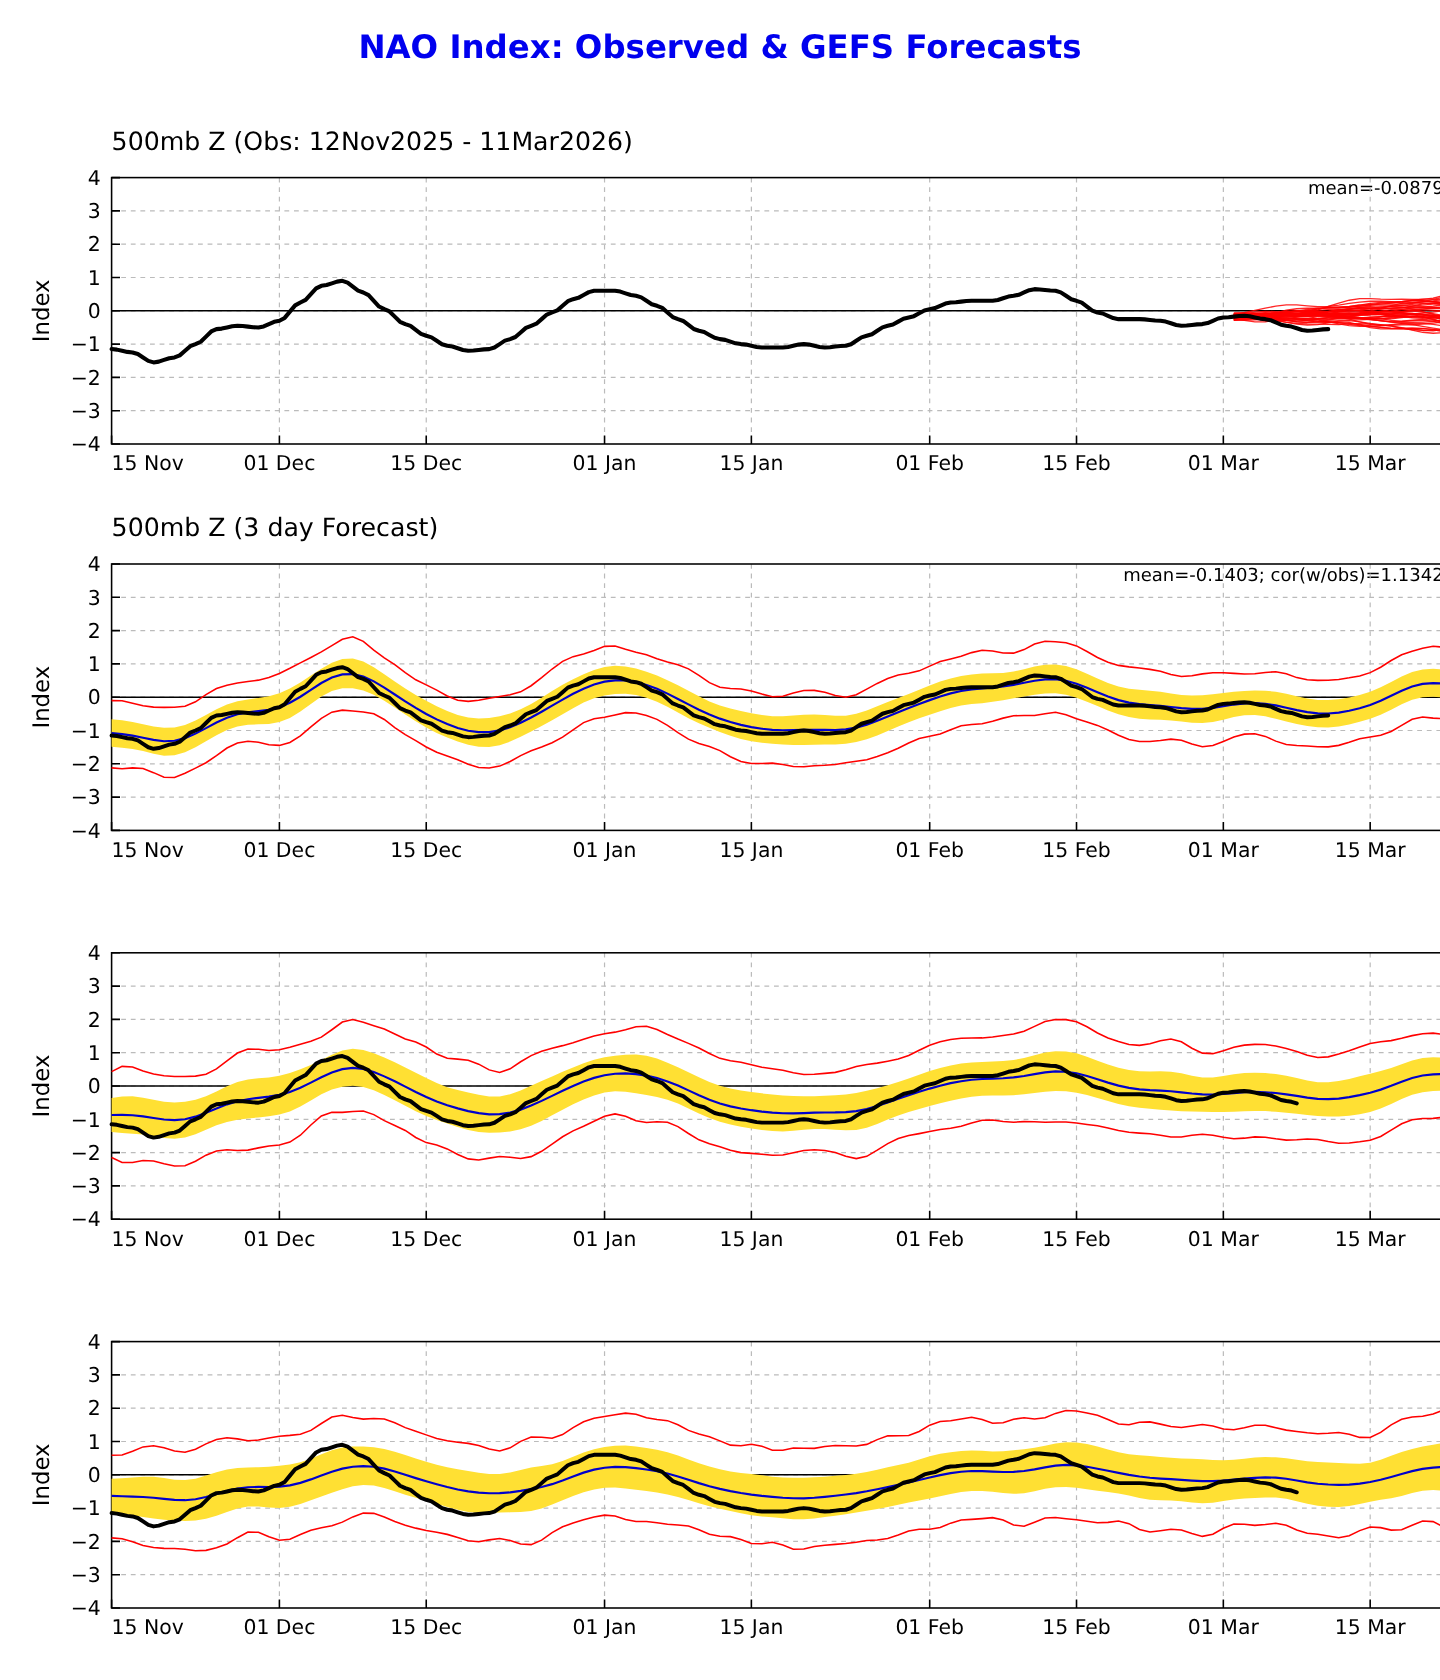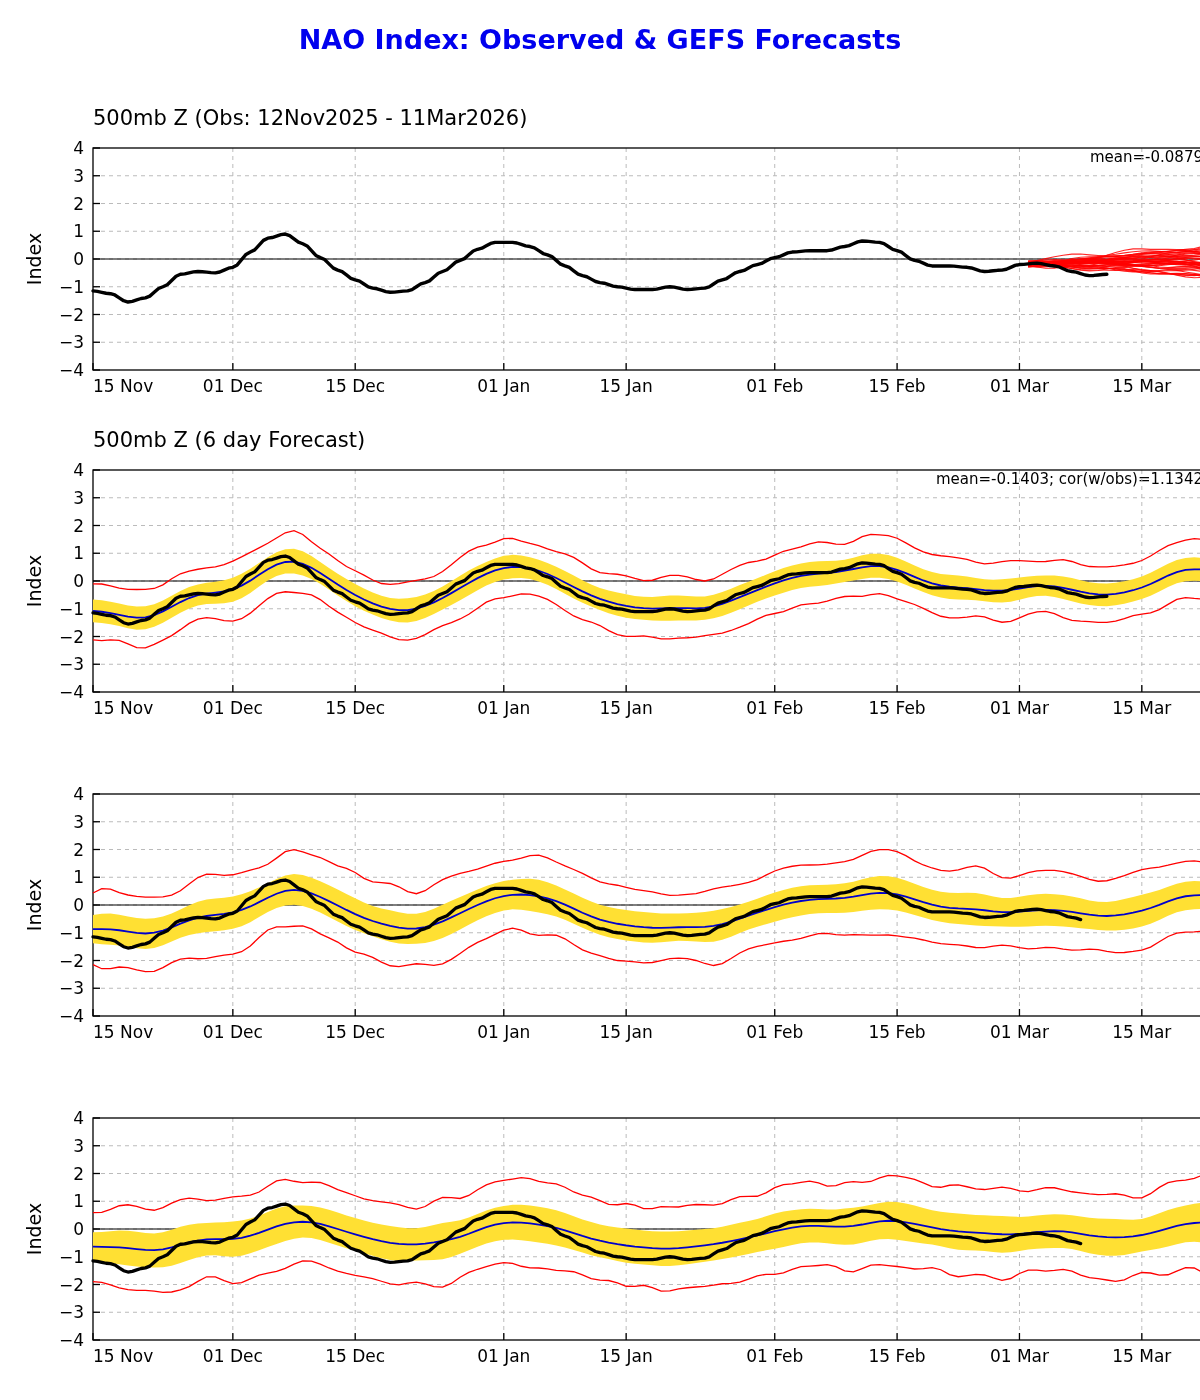--- a/index.html
+++ b/index.html
@@ -178,21 +178,21 @@
           <path d="M1013.20 127.99L1021.94 128.16L1030.68 128.69L1039.42 130.07L1048.16 131.79L1056.90 132.74L1065.64 132.78L1074.38 132.57L1083.12 132.82L1091.86 134.04L1100.60 135.89L1109.34 137.32L1118.08 137.86L1126.82 137.79L1135.56 137.43L1144.30 137.02L1153.04 136.78L1161.78 136.67L1170.52 136.18L1179.26 135.20L1188.00 134.15" fill="none" stroke="#ff0000" stroke-width="1.1" opacity="0.85"></path>
           <path d="M1013.20 131.34L1021.94 132.92L1030.68 134.23L1039.42 134.13L1048.16 132.44L1056.90 130.93L1065.64 130.92L1074.38 131.58L1083.12 131.66L1091.86 130.97L1100.60 130.45L1109.34 130.82L1118.08 131.11L1126.82 130.50L1135.56 129.88L1144.30 129.84L1153.04 129.73L1161.78 129.59L1170.52 130.30L1179.26 131.98L1188.00 134.05" fill="none" stroke="#ff0000" stroke-width="1.1" opacity="0.85"></path>
           <path d="M1013.20 127.44L1021.94 129.47L1030.68 130.80L1039.42 131.36L1048.16 131.27L1056.90 131.28L1065.64 132.09L1074.38 133.36L1083.12 134.42L1091.86 134.64L1100.60 134.20L1109.34 134.62L1118.08 136.67L1126.82 138.99L1135.56 140.04L1144.30 139.95L1153.04 139.56L1161.78 139.33L1170.52 139.65L1179.26 140.51L1188.00 141.48" fill="none" stroke="#ff0000" stroke-width="1.1" opacity="0.85"></path>
           <path d="M78.00 156.91L82.37 157.35L86.74 158.30L91.11 159.25L95.48 159.69L99.85 160.99L104.22 163.85L108.59 166.71L112.96 168.01L117.33 167.36L121.70 165.93L126.07 164.50L130.44 163.85L134.81 162.12L139.18 158.30L143.55 154.48L147.92 152.75L152.29 150.80L156.66 146.51L161.03 142.21L165.40 140.26L169.77 139.83L174.14 138.88L178.51 137.92L182.88 137.49L187.25 137.70L191.62 138.18L195.99 138.66L200.36 138.88L204.73 138.01L209.10 136.10L213.47 134.19L217.84 133.32L222.21 130.94L226.58 125.69L230.95 120.45L235.32 118.06L239.69 115.89L244.06 111.13L248.43 106.36L252.80 104.19L257.17 103.54L261.54 102.11L265.91 100.68L270.28 100.02L274.65 101.54L279.02 104.88L283.39 108.22L287.76 109.74L292.13 111.91L296.50 116.68L300.87 121.44L305.24 123.61L309.61 125.56L313.98 129.86L318.35 134.15L322.72 136.10L327.09 137.62L331.46 140.96L335.83 144.29L340.20 145.81L344.57 147.11L348.94 149.97L353.31 152.84L357.69 154.14L362.06 154.79L366.43 156.22L370.80 157.65L375.17 158.30L379.54 158.08L383.91 157.61L388.28 157.13L392.65 156.91L397.02 155.61L401.39 152.75L405.76 149.89L410.13 148.59L414.50 146.85L418.87 143.04L423.24 139.22L427.61 137.49L431.98 135.75L436.35 131.94L440.72 128.12L445.09 126.39L449.46 124.65L453.83 120.84L458.20 117.02L462.57 115.29L466.94 114.20L471.31 111.82L475.68 109.43L480.05 108.35L484.42 108.35L488.79 108.35L493.16 108.35L497.53 108.35L501.90 109.00L506.27 110.43L510.64 111.86L515.01 112.51L519.38 113.81L523.75 116.68L528.12 119.54L532.49 120.84L536.86 122.57L541.23 126.39L545.60 130.20L549.97 131.94L554.34 133.46L558.71 136.79L563.08 140.13L567.45 141.65L571.82 142.73L576.19 145.12L580.56 147.50L584.93 148.59L589.30 149.24L593.67 150.67L598.04 152.10L602.41 152.75L606.78 153.18L611.15 154.14L615.52 155.09L619.89 155.53L624.26 155.53L628.63 155.53L633.00 155.53L637.37 155.53L641.74 155.09L646.11 154.14L650.48 153.18L654.85 152.75L659.22 153.18L663.59 154.14L667.96 155.09L672.33 155.53L676.70 155.31L681.07 154.83L685.44 154.35L689.81 154.14L694.18 152.84L698.55 149.97L702.92 147.11L707.29 145.81L711.66 144.51L716.03 141.65L720.40 138.79L724.77 137.49L729.14 136.40L733.51 134.02L737.88 131.63L742.25 130.55L746.62 129.47L750.99 127.08L755.36 124.70L759.73 123.61L764.10 122.75L768.47 120.84L772.84 118.93L777.21 118.06L781.58 117.85L785.95 117.37L790.32 116.89L794.69 116.68L799.06 116.68L803.43 116.68L807.80 116.68L812.17 116.68L816.54 116.02L820.91 114.59L825.28 113.16L829.65 112.51L834.02 111.65L838.39 109.74L842.76 107.83L847.13 106.96L851.50 107.18L855.87 107.66L860.24 108.13L864.61 108.35L868.98 109.65L873.35 112.51L877.72 115.37L882.09 116.68L886.46 118.19L890.83 121.53L895.20 124.87L899.57 126.39L903.94 127.25L908.31 129.16L912.69 131.07L917.06 131.94L921.43 131.94L925.80 131.94L930.17 131.94L934.54 131.94L938.91 132.15L943.28 132.63L947.65 133.11L952.02 133.32L956.39 133.98L960.76 135.41L965.13 136.84L969.50 137.49L973.87 137.27L978.24 136.79L982.61 136.32L986.98 136.10L991.35 135.23L995.72 133.32L1000.09 131.42L1004.46 130.55L1008.83 130.33L1013.20 129.86L1017.57 129.38L1021.94 129.16L1026.31 129.60L1030.68 130.55L1035.05 131.50L1039.42 131.94L1043.79 132.80L1048.16 134.71L1052.53 136.62L1056.90 137.49L1061.27 138.14L1065.64 139.57L1070.01 141.00L1074.38 141.65L1078.75 141.43L1083.12 140.96L1087.49 140.48L1091.86 140.26" fill="none" stroke="#000000" stroke-width="3.4" stroke-linejoin="round" stroke-linecap="round"></path>
         </svg>
     </div>
   </div>
 
   <div class="panel" style="top:428px;height:300px">
     <div class="panel-header">
-      <div class="panel-title">500mb Z (6 day Forecast)</div>
+      <div class="panel-title">500mb Z (3 day Forecast)</div>
       <div class="panel-stats">mean=-0.1403; cor(w/obs)=1.1342</div>
     </div>
     <div class="plot-wrap" style="top:28px">
       <svg id="svg-fcst7" width="1200" height="272" viewBox="0 0 1200 272">
           <line x1="217.84251968503938" y1="14" x2="217.84251968503938" y2="236" stroke="#bbbbbb" stroke-width="1" stroke-dasharray="4 4"></line>
           <line x1="340.20472440944883" y1="14" x2="340.20472440944883" y2="236" stroke="#bbbbbb" stroke-width="1" stroke-dasharray="4 4"></line>
           <line x1="488.78740157480314" y1="14" x2="488.78740157480314" y2="236" stroke="#bbbbbb" stroke-width="1" stroke-dasharray="4 4"></line>
           <line x1="611.1496062992126" y1="14" x2="611.1496062992126" y2="236" stroke="#bbbbbb" stroke-width="1" stroke-dasharray="4 4"></line>
           <line x1="759.732283464567" y1="14" x2="759.732283464567" y2="236" stroke="#bbbbbb" stroke-width="1" stroke-dasharray="4 4"></line>
           <line x1="882.0944881889765" y1="14" x2="882.0944881889765" y2="236" stroke="#bbbbbb" stroke-width="1" stroke-dasharray="4 4"></line>

